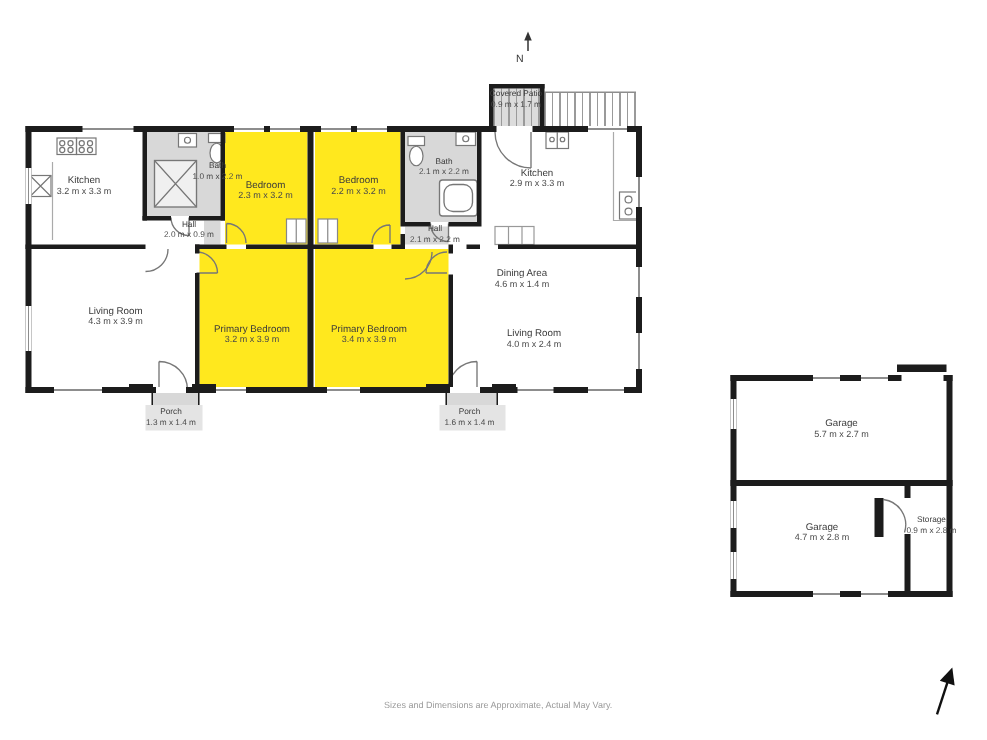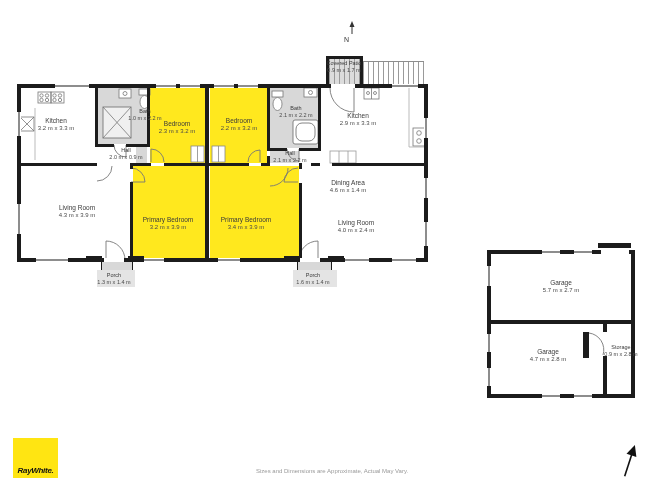--- a/index.html
+++ b/index.html
@@ -290,18 +290,15 @@
   <svg class="ovtop" width="658" height="493" viewBox="0 0 658 493">
     <g>
       <line x1="352" y1="34" x2="352" y2="25" stroke="#333" stroke-width="1"></line>
       <polygon points="352,21 349.5,27 354.5,27" fill="#333"></polygon>
     </g>
     <g transform="rotate(18 629 463)">
       <line x1="629" y1="477" x2="629" y2="452" stroke="#111" stroke-width="1.6"></line>
       <polygon points="629,444 623.8,455 634.2,455" fill="#111"></polygon>
     </g>
   </svg>
-  <div id="logo">
-    <span>RayWhite.</span>
-  </div>
   <div id="disclaimer">Sizes and Dimensions are Approximate, Actual May Vary.</div>
 
 </div>
 
 </body></html>

